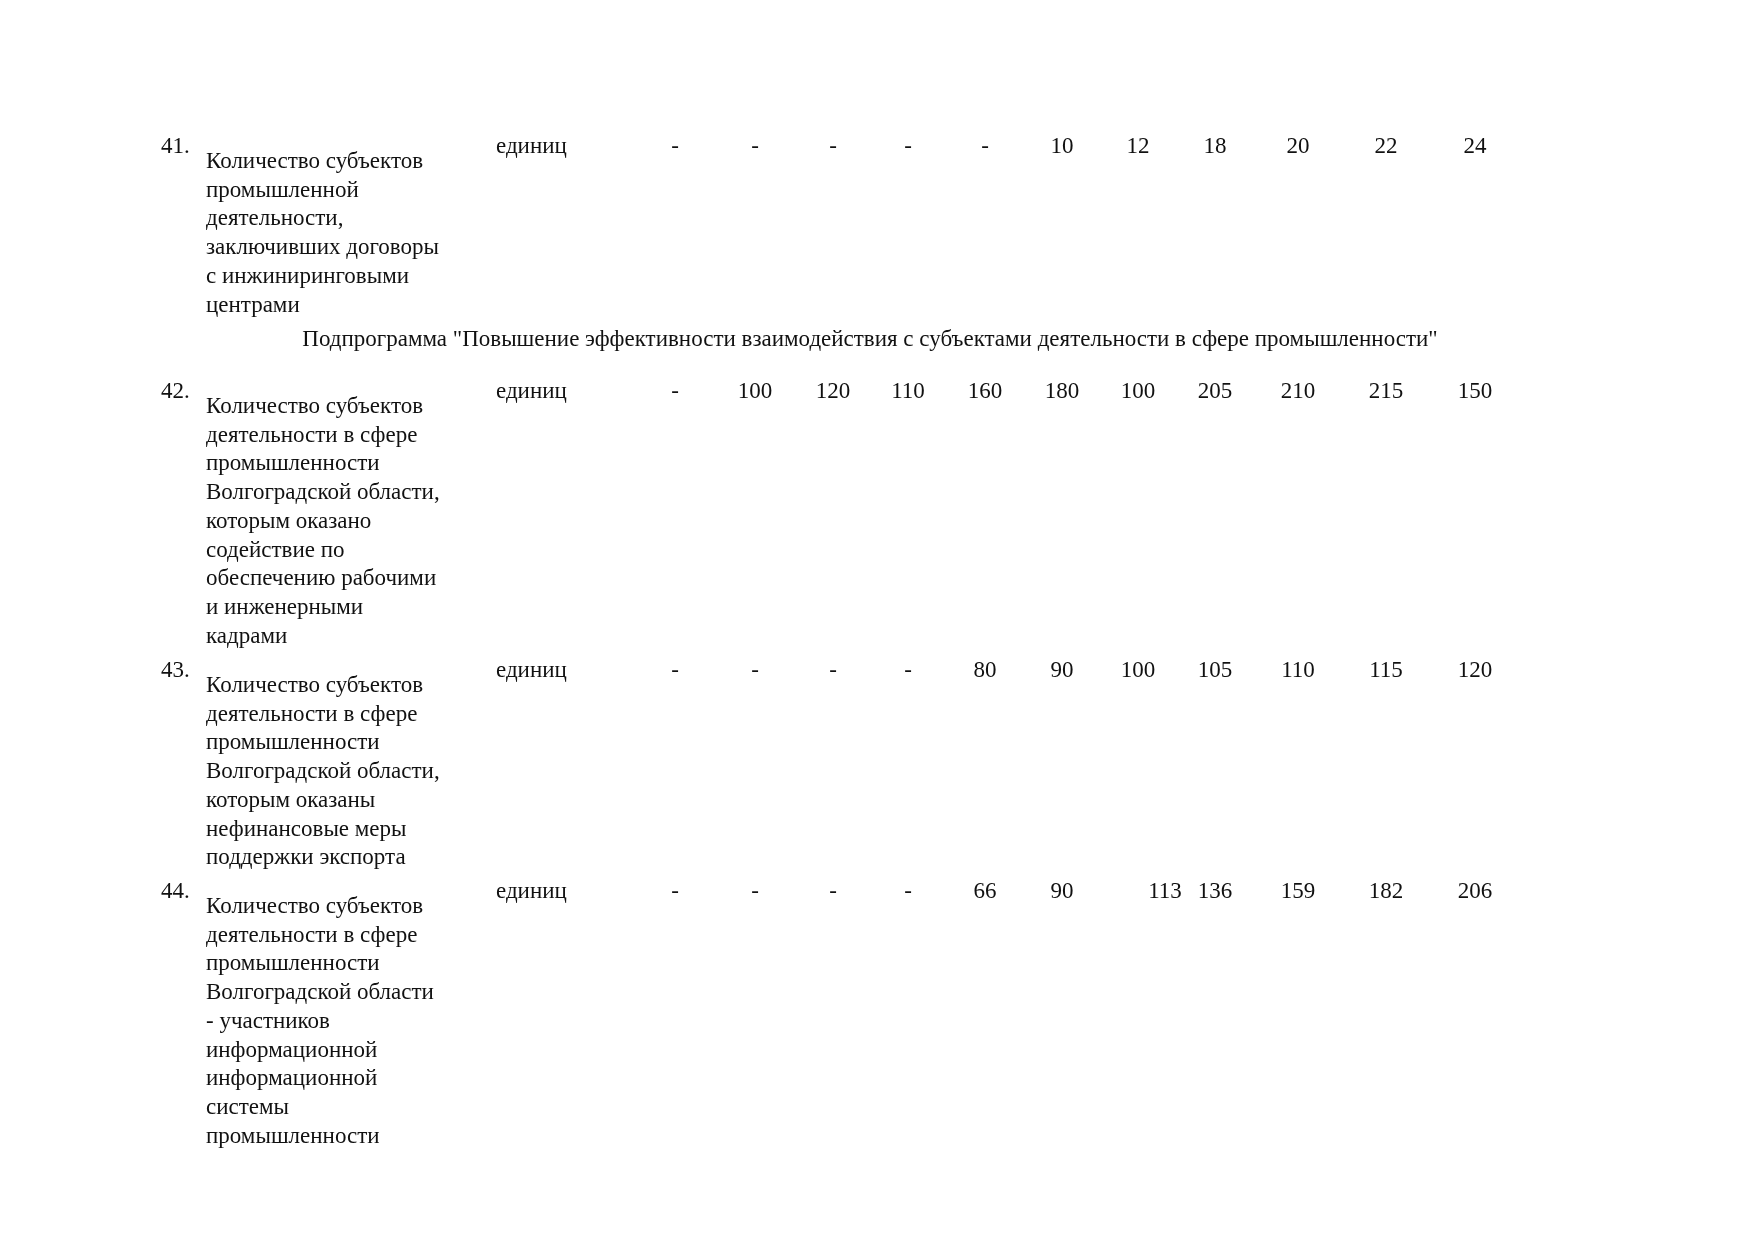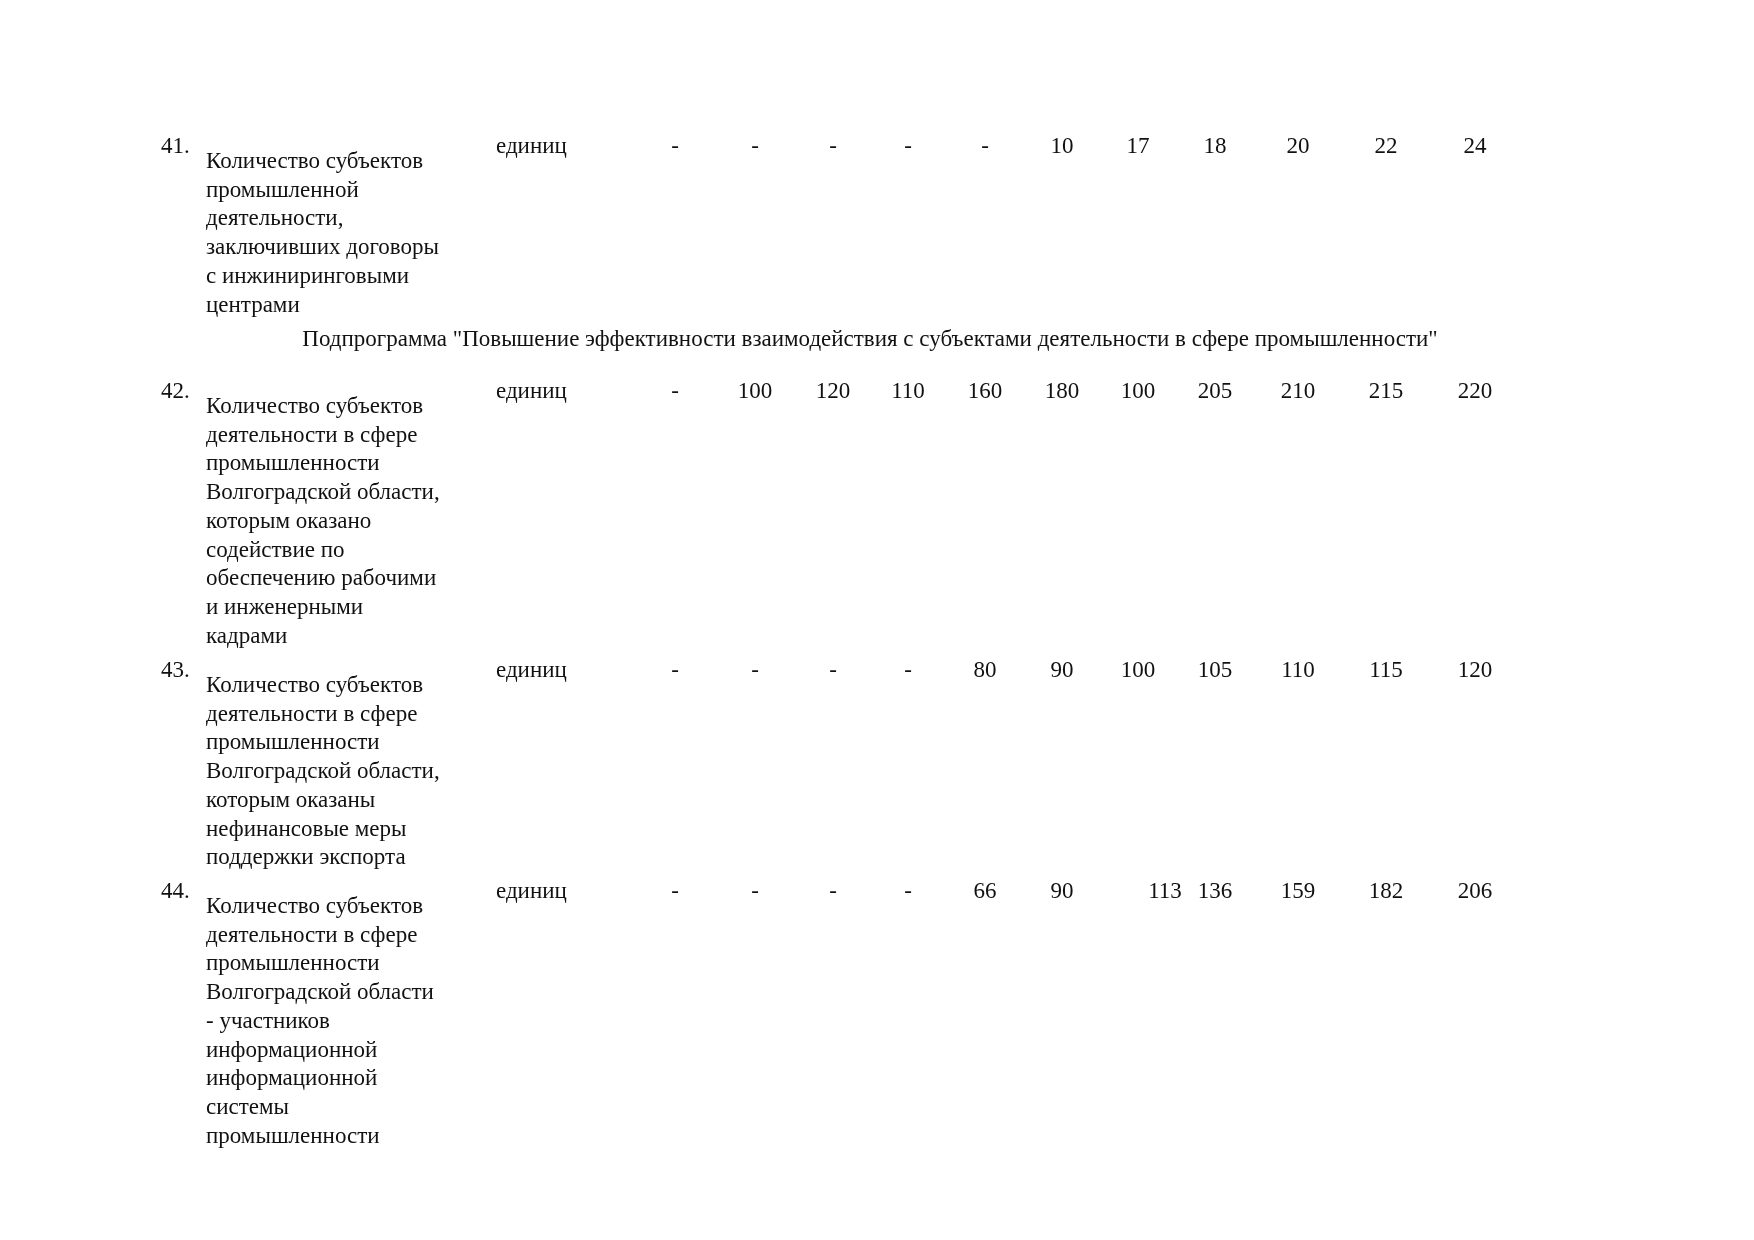--- a/index.html
+++ b/index.html
@@ -30,21 +30,21 @@
     <span>с инжиниринговыми</span>
     <span>центрами</span>
   </div>
   <div class="unit">единиц</div>
   <div class="val" style="left:675px">-</div>
   <div class="val" style="left:755px">-</div>
   <div class="val" style="left:833px">-</div>
   <div class="val" style="left:908px">-</div>
   <div class="val" style="left:985px">-</div>
   <div class="val" style="left:1062px">10</div>
-  <div class="val" style="left:1138px">17</div>
+  <div class="val" style="left:1138px">12</div>
   <div class="val" style="left:1215px">18</div>
   <div class="val" style="left:1298px">20</div>
   <div class="val" style="left:1386px">22</div>
   <div class="val" style="left:1475px">24</div>
 </div>
 
 <div class="subhead">
   <span>Подпрограмма "Повышение эффективности взаимодействия с субъектами деятельности в сфере промышленности"</span>
 </div>
 
@@ -65,21 +65,21 @@
   <div class="val" style="left:675px">-</div>
   <div class="val" style="left:755px">100</div>
   <div class="val" style="left:833px">120</div>
   <div class="val" style="left:908px">110</div>
   <div class="val" style="left:985px">160</div>
   <div class="val" style="left:1062px">180</div>
   <div class="val" style="left:1138px">100</div>
   <div class="val" style="left:1215px">205</div>
   <div class="val" style="left:1298px">210</div>
   <div class="val" style="left:1386px">215</div>
-  <div class="val" style="left:1475px">220</div>
+  <div class="val" style="left:1475px">150</div>
 </div>
 
 <div class="row" style="top:655px;">
   <div class="num">43.</div>
   <div class="desc">
     <span>Количество субъектов</span>
     <span>деятельности в сфере</span>
     <span>промышленности</span>
     <span>Волгоградской области,</span>
     <span>которым оказаны</span>

